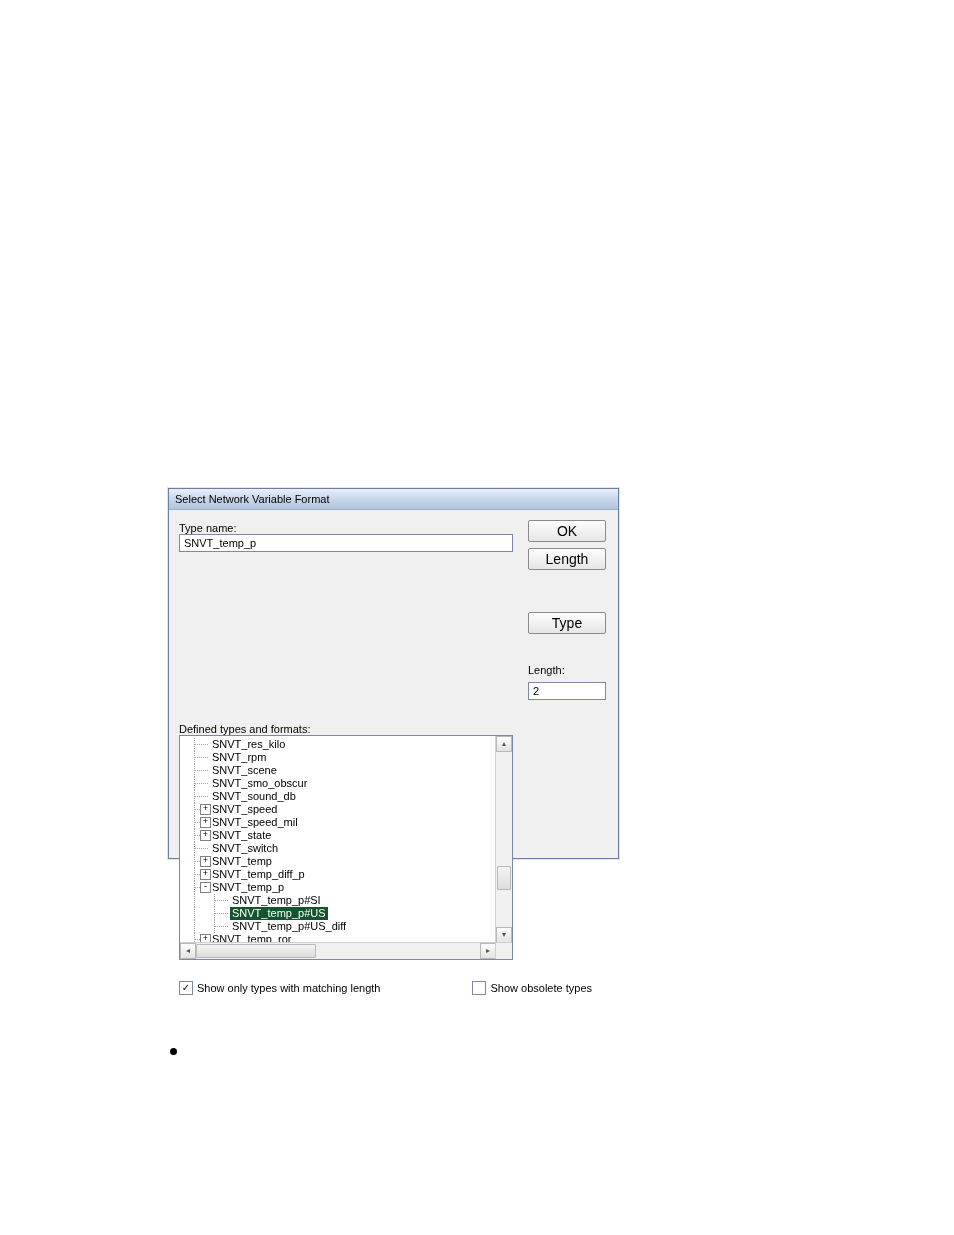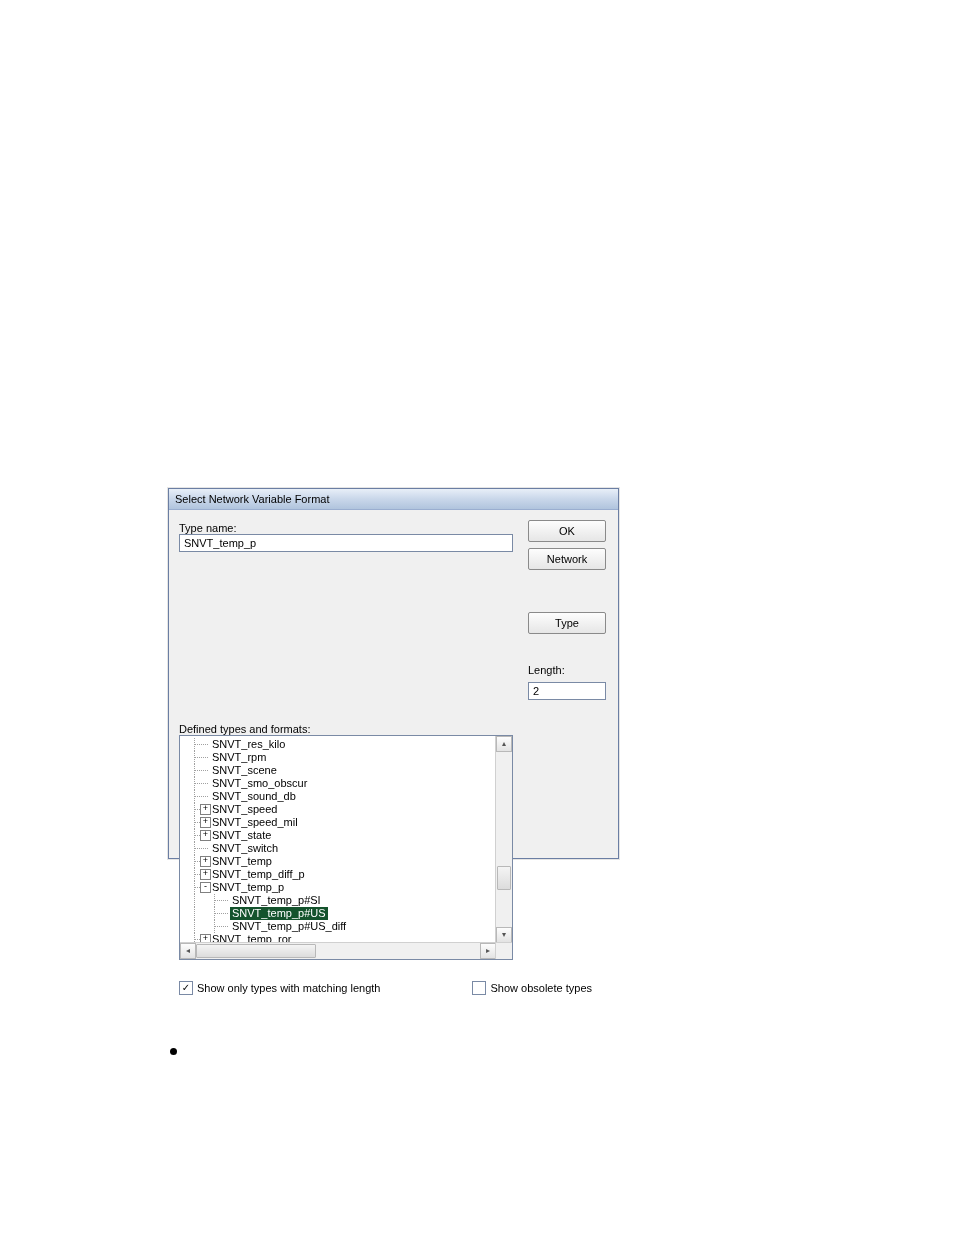--- a/index.html
+++ b/index.html
@@ -50,21 +50,21 @@
     font-size: 11px;
     box-sizing: border-box;
   }
   .btn {
     width: 78px;
     height: 22px;
     background: linear-gradient(to bottom, #fdfdfd, #e6e6e6);
     border: 1px solid #8a8a8a;
     border-radius: 2px;
     font-family: inherit;
-    font-size: 11px;
+    font-size: 14px;
     cursor: pointer;
   }
   .leftcol { grid-column: 1; }
   .rightcol { grid-column: 2; display: flex; flex-direction: column; gap: 6px; align-items: stretch; }
   .tree-container {
     width: 100%;
     height: 225px;
     border: 1px solid #7a8aa5;
     background: #fff;
     position: relative;
@@ -203,21 +203,21 @@
   <div class="titlebar">Select Network Variable Format</div>
   <div class="content">
 
     <div class="leftcol">
       <div class="label">Type name:</div>
       <input class="textinput" value="SNVT_temp_p" style="">
     </div>
 
     <div class="rightcol">
       <button class="btn">OK</button>
-      <button class="btn">Network</button>
+      <button class="btn">Length</button>
       <div style="height:30px;"></div>
       <button class="btn">Type</button>
       <div style="height:16px;"></div>
       <div class="label">Length:</div>
       <input class="textinput" style="width: 78px;" value="2">
     </div>
 
     <div class="leftcol" style="grid-row:2;">
       <div class="label" style="margin-top:6px;">Defined types and formats:</div>
       <div class="tree-container">

